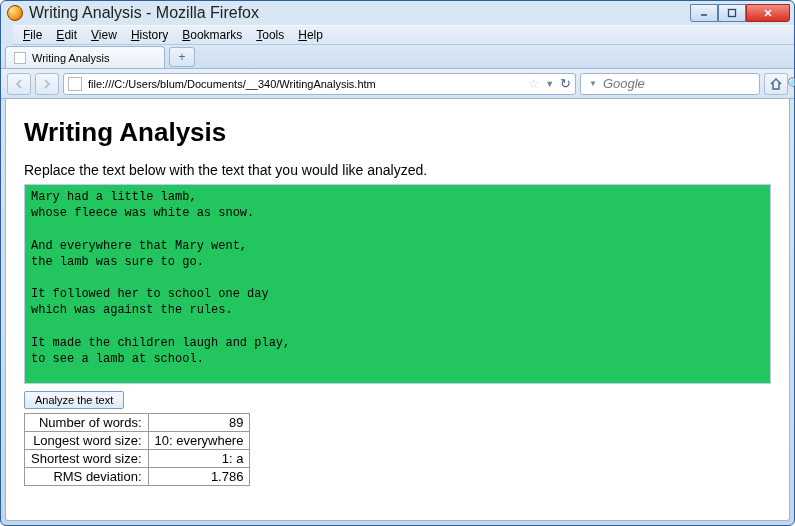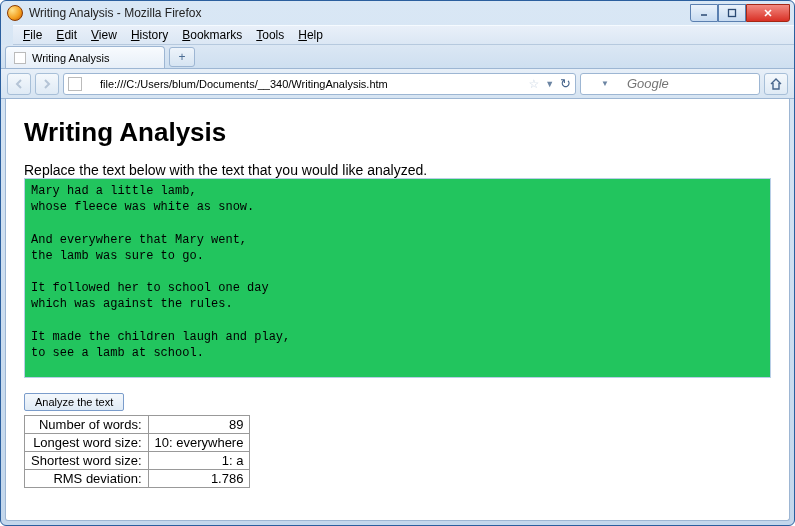--- a/index.html
+++ b/index.html
@@ -29,21 +29,21 @@
   }
   .app-icon {
     width: 16px; height: 16px;
     border-radius: 50%;
     background: radial-gradient(circle at 30% 30%, #ffe28a 0%, #f39d1c 60%, #b84f0a 100%);
     border: 1px solid #8a3a00;
     margin-right: 6px;
     flex-shrink: 0;
     position: relative;
   }
-  .title-text { flex: 1; font-size: 12px; }
+  .title-text { flex: 1; font-size: 16px; }
   .win-controls { display: flex; gap: 0; height: 18px; }
   .win-btn {
     width: 28px; height: 18px;
     border: 1px solid #5a7fb0;
     background: linear-gradient(to bottom, #eaf2fb, #c7dbf1);
     display: flex; align-items: center; justify-content: center;
     font-size: 10px; line-height: 1;
   }
   .win-btn.min { border-radius: 0 0 0 3px; }
   .win-btn.close {
@@ -116,21 +116,21 @@
     display: flex; align-items: center; justify-content: center;
     color: #5a7fb0;
   }
   .nav-btn.disabled { color: #b5c4d6; }
   .urlbox, .searchbox {
     height: 22px;
     background: #fff;
     border: 1px solid #9db6d3;
     border-radius: 3px;
     display: flex; align-items: center;
-    padding: 0 4px; gap: 16px;
+    padding: 0 4px; gap: 4px;
   }
   .urlbox { flex: 1; }
   .urlbox .page-icon { width: 14px; height: 14px; border: 1px solid #bbb; background: #fff; }
   .urlbox input {
     flex: 1; border: none; outline: none;
     font-size: 11px; background: transparent;
   }
   .url-end {
     display: flex; align-items: center; gap: 6px;
     color: #8aa0ba;
@@ -159,35 +159,36 @@
     padding: 14px 18px;
   }
   h1 {
     font-family: Verdana, Arial, sans-serif;
     font-weight: bold;
     font-size: 26px;
     margin: 4px 0 14px 0;
   }
   .instr {
     font-size: 14px;
+    margin-bottom: 6px;
   }
   .ta-wrap { position: relative; }
   textarea {
     width: 100%;
     height: 200px;
     font-family: "Courier New", monospace;
     font-size: 12px;
     border: 1px solid #b8cee6;
     padding: 4px 6px;
     resize: none;
     background: #22c55e;
     line-height: 1.35;
   }
   .analyze-btn {
-    margin-top: 12px;
+    margin-top: 4px;
     font-size: 11px;
     padding: 2px 10px;
     border: 1px solid #7a9ccb;
     background: linear-gradient(to bottom, #f4f8fc, #dfeaf5);
     border-radius: 2px;
     cursor: pointer;
   }
   table.results {
     margin-top: 4px;
     border-collapse: collapse;

